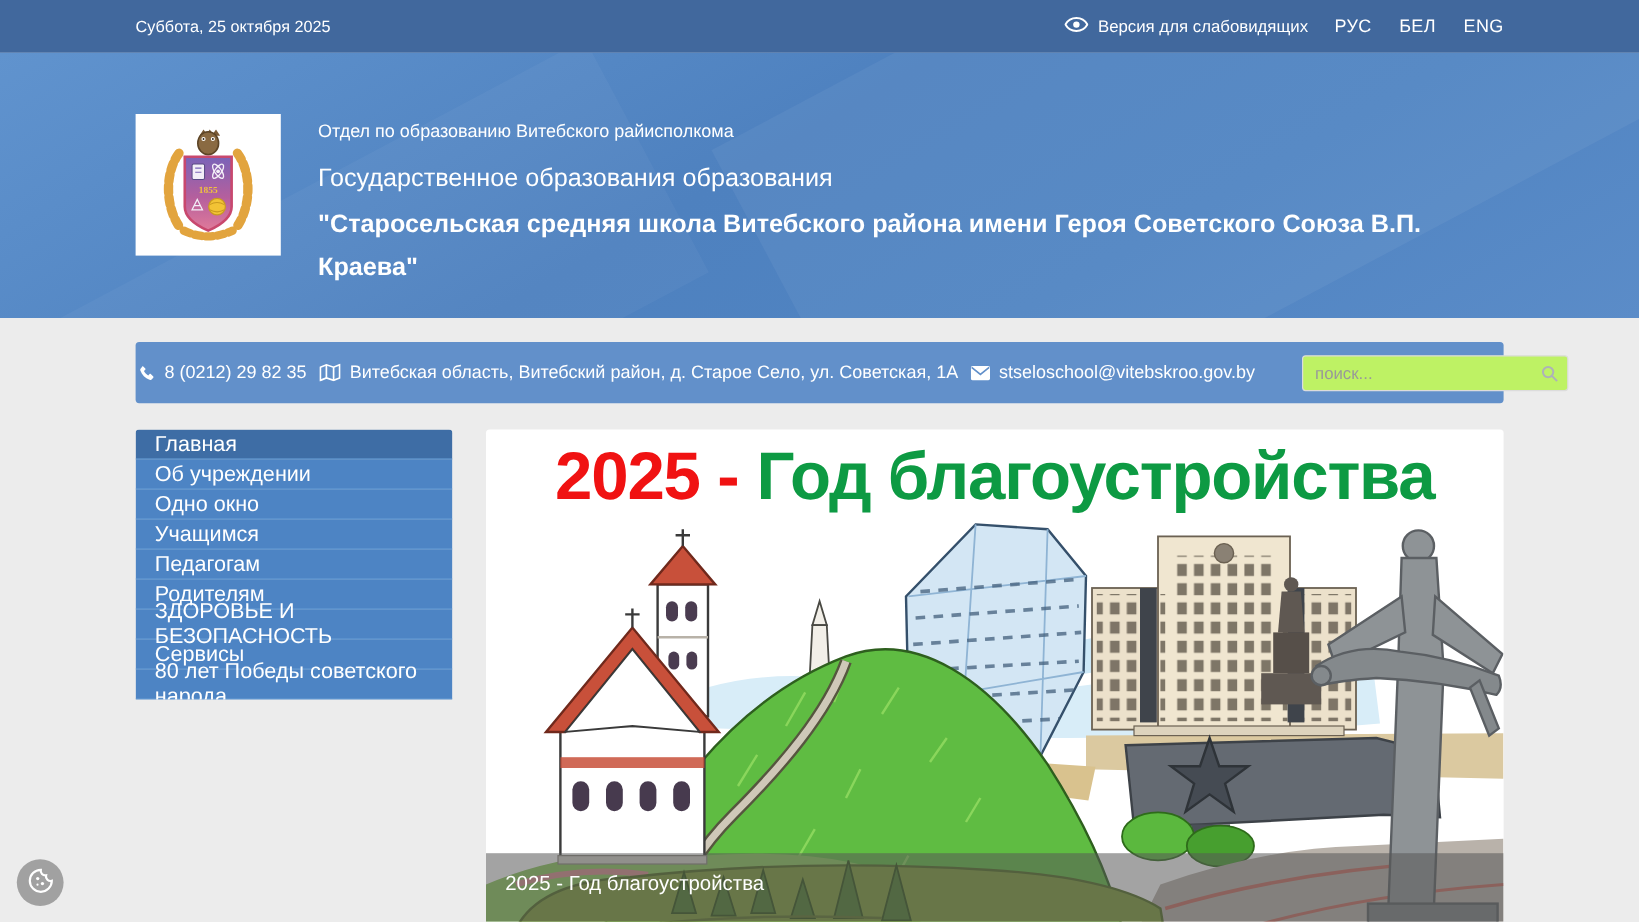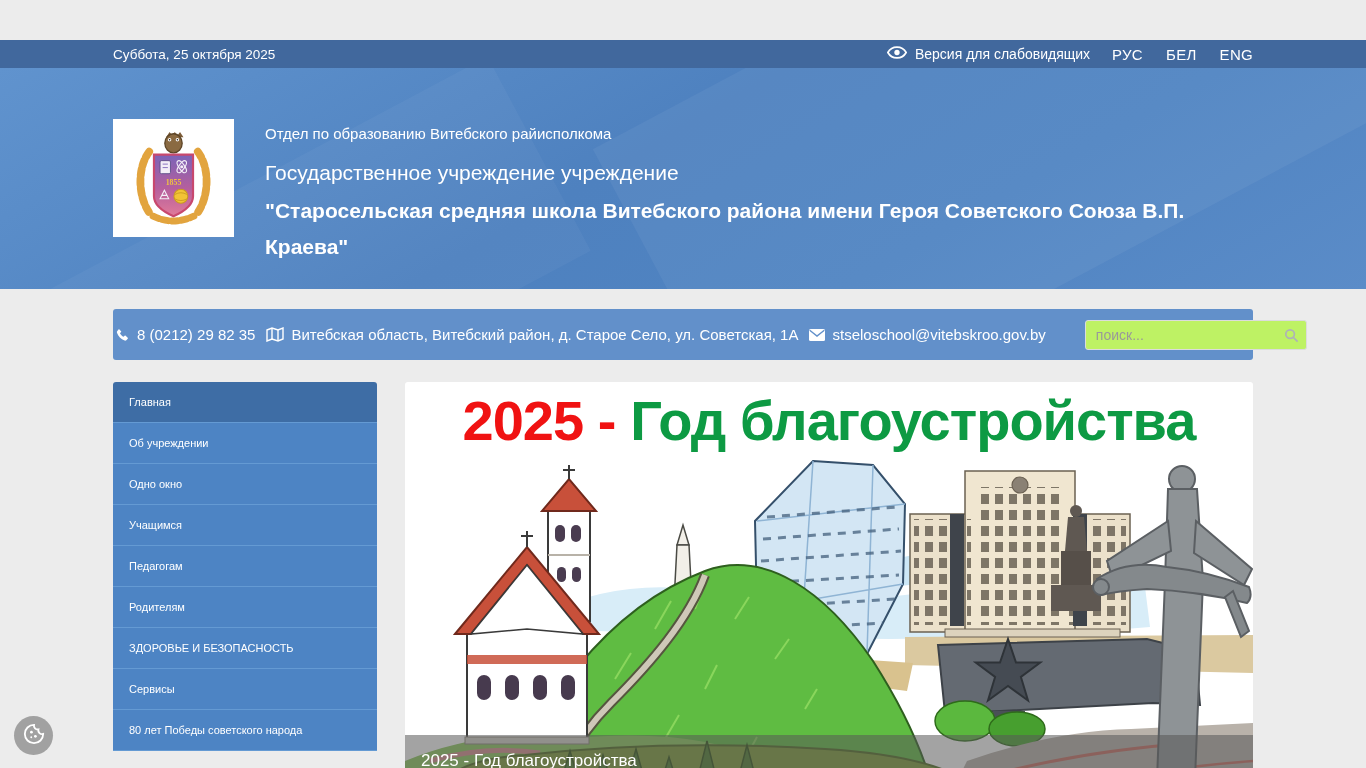--- a/index.html
+++ b/index.html
@@ -1,21 +1,21 @@
 <!DOCTYPE html>
 <html><head>
 <meta charset="utf-8">
 <style>
   * { margin:0; padding:0; box-sizing:border-box; }
   html,body { width:1366px; height:768px; overflow:hidden; }
   body { font-family:"Liberation Sans", sans-serif; background:#ececec; position:relative; }
   .container { width:1140px; margin:0 auto; }
 
   
-  .topbar { height:28px; background:#41689d; color:#fff;margin-top:40px; }
+  .topbar { height:44px; background:#41689d; color:#fff; }
   .tb-inner { display:flex; align-items:center; height:100%; font-size:13.5px; }
   .tb-right { margin-left:auto; display:flex; align-items:center; gap:22px; }
   .access { display:flex; align-items:center; gap:8px; font-size:14px; cursor:pointer; }
   .langs { display:flex; gap:23px; font-size:15px; letter-spacing:.3px; }
   .langs span { cursor:pointer; }
 
   
   .hdr { height:221px; background:linear-gradient(150deg,#6093ce 0%,#4e81bf 45%,#5084c2 70%,#5b8cc8 100%); position:relative; overflow:hidden; }
   .hdr::before { content:""; position:absolute; width:900px; height:340px; background:rgba(255,255,255,.05); transform:rotate(-28deg); left:620px; top:-150px; }
   .hdr::after { content:""; position:absolute; width:700px; height:220px; background:rgba(255,255,255,.04); transform:rotate(-28deg); left:-120px; top:140px; }
@@ -33,21 +33,21 @@
   .c-icon { margin-right:7px; display:flex; }
   .search { margin-left:auto; position:relative; }
   .search input { width:222px; height:30px; background:#bef264; border:1px solid #dcdcdc; border-radius:3px;
                   padding:0 30px 0 10px; font-size:14px; color:#444; font-family:inherit; outline:none;margin-left:28px; }
   .search input::placeholder { color:#999; }
   .search-icon { position:absolute; right:8px; top:8px; }
 
   
   .content { width:1140px; margin:22px auto 0; display:flex; align-items:flex-start; }
   .sidebar { width:264px; flex:none; border-radius:3px 3px 0 0; overflow:hidden; }
-  .side-item { height:41px; background:#4d84c4; border-bottom:1px solid #649ad3; color:#fff; font-size:11px;
+  .side-item { height:25px; background:#4d84c4; border-bottom:1px solid #649ad3; color:#fff; font-size:18px;
                display:flex; align-items:center; padding-left:16px; cursor:pointer; }
   .side-item.active { background:#3e6da5; }
 
   .main-card { width:848px; margin-left:28px; background:#fff; border-radius:3px; position:relative; height:610px; overflow:hidden; }
   .slide-title { height:77px; display:flex; align-items:center; justify-content:center; font-weight:700; font-size:56px; letter-spacing:-1px; }
   .t-red { color:#f01212; margin-right:15px; }
   .t-green { color:#0d9a43; }
   .illus { display:block; }
   .caption { position:absolute; top:353px; left:0; width:100%; height:257px; background:rgba(88,88,88,.55);
              color:#fff; font-size:17px; padding:16px; }
@@ -115,21 +115,21 @@
         </g>
         <circle cx="70" cy="46" r="1.8" fill="#f3eef7"></circle>
         <text x="60.5" y="67" font-size="9" font-weight="bold" fill="#f0c040" text-anchor="middle" font-family="Liberation Serif, serif">1855</text>
         <path d="M45,83 l5,-10 5,10 z M47,79 h6" stroke="#f3eef7" stroke-width="1.2" fill="none"></path>
         <circle cx="69" cy="80" r="8" fill="#f2c335" stroke="#c99a20" stroke-width="1.2"></circle>
         <path d="M62,78 q7,-4 14,0 M62,83 q7,4 14,0" stroke="#c99a20" stroke-width="1" fill="none"></path>
       </svg>
     </div>
     <div class="hd-text">
       <div class="dept">Отдел по образованию Витебского райисполкома</div>
-      <div class="orgtype">Государственное учреждение учреждение</div>
+      <div class="orgtype">Государственное образования образования</div>
       <div class="school">"Старосельская средняя школа Витебского района имени Героя Советского Союза В.П. Краева"</div>
     </div>
   </div>
 </div>
 
 <div class="contact">
   <div class="c-item">
     <span class="c-icon">
       <svg width="14" height="14" viewBox="0 0 16 16">
           <path d="M3.4 1.2l2.4 2.4c.3.3.3.8 0 1.1L4.5 6c.8 1.7 2.4 3.3 4.1 4.1l1.3-1.3c.3-.3.8-.3 1.1 0l2.4 2.4c.3.3.3.8 0 1.1l-1.6 1.6c-.5.5-1.3.7-2 .4C5.7 12.8 2.5 9.6 1.1 5.5c-.3-.7-.1-1.5.4-2l1.9-2.3z" fill="#fff"></path>

